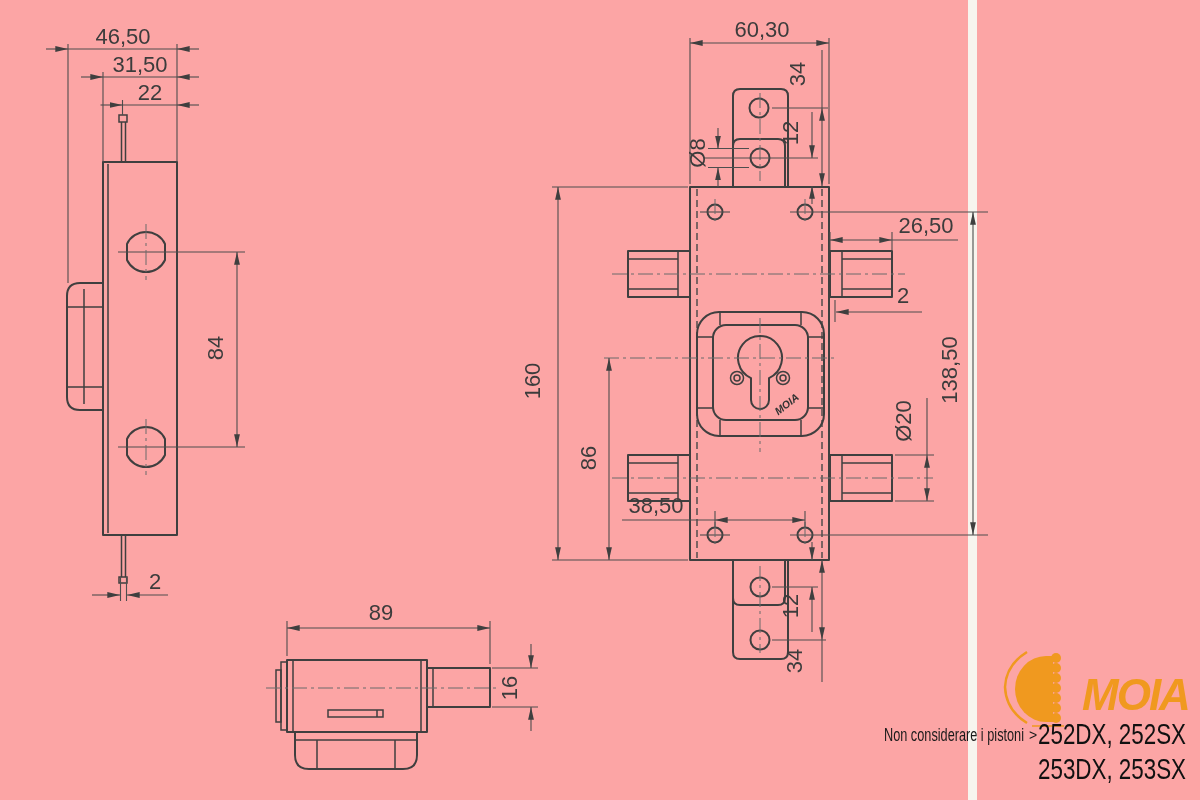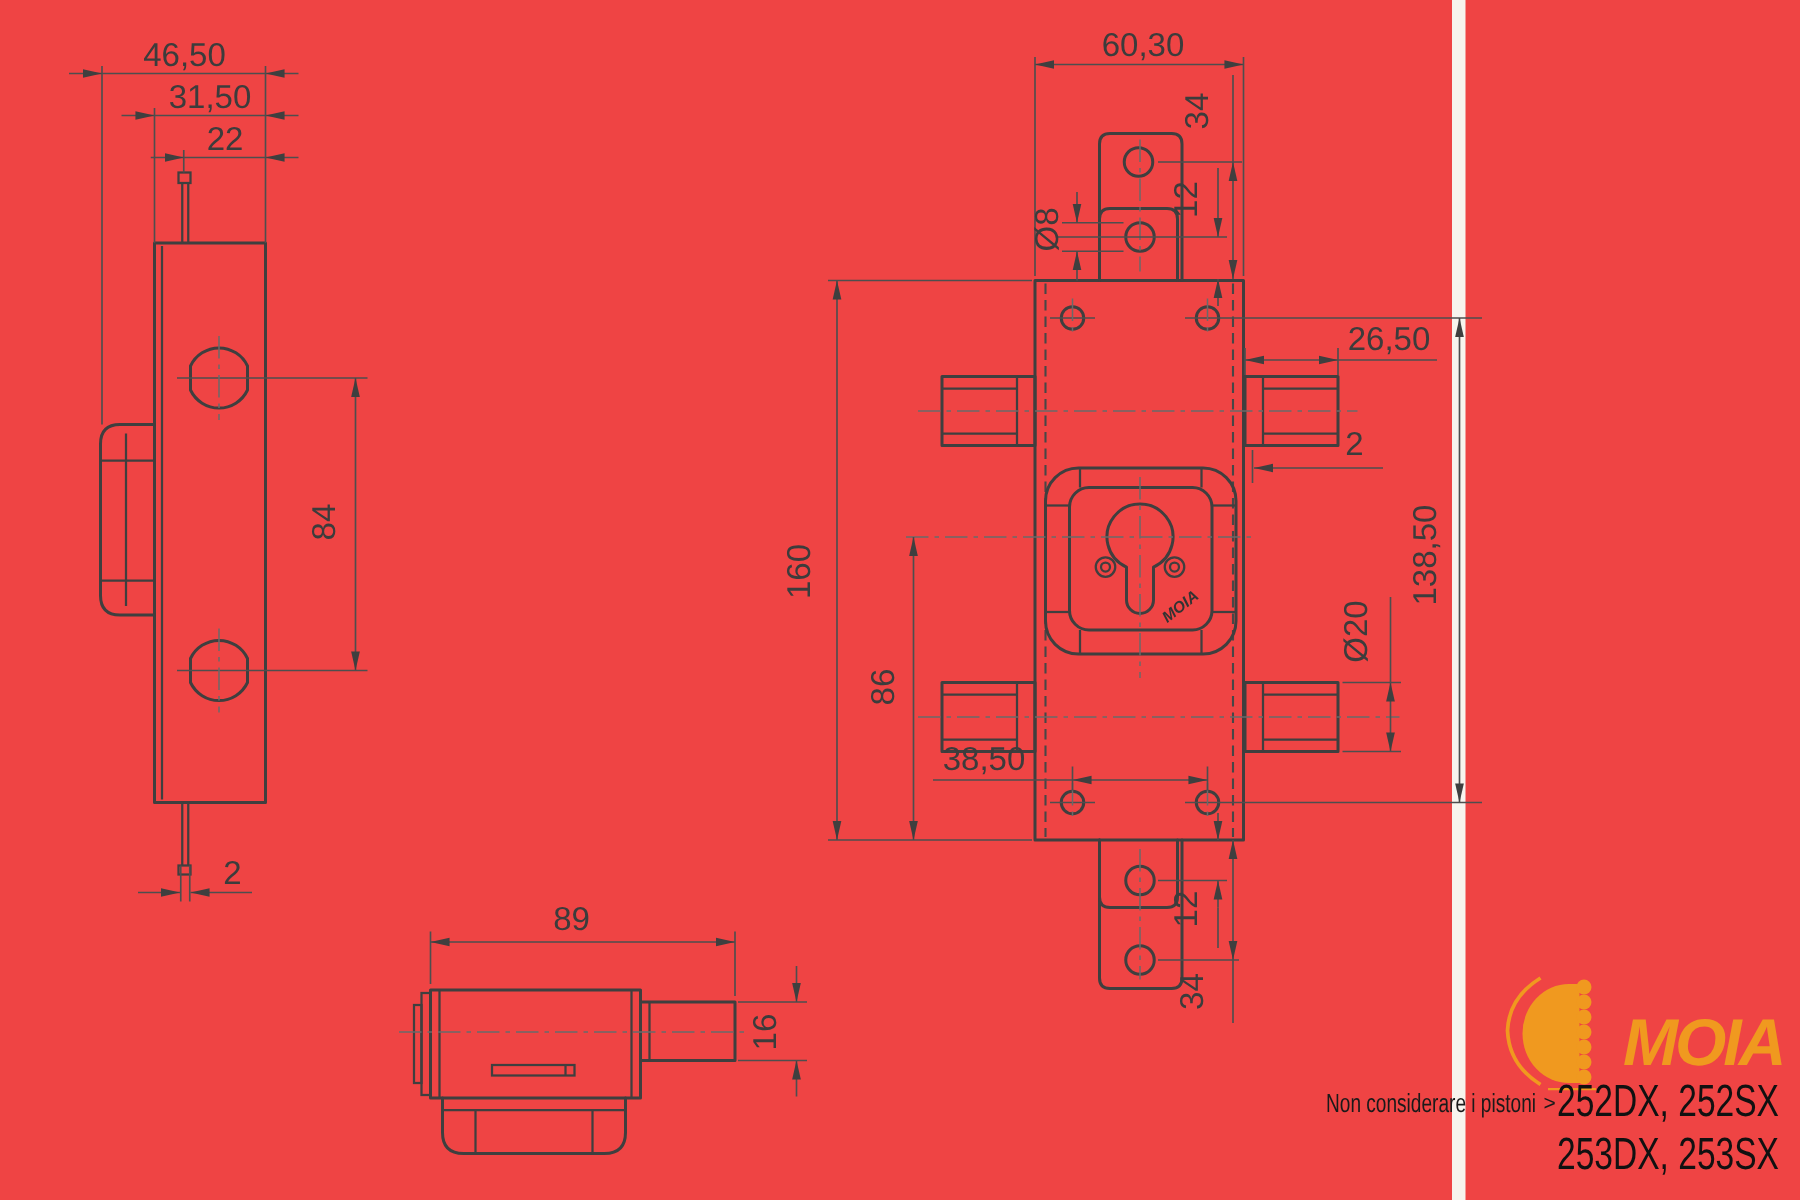--- a/index.html
+++ b/index.html
@@ -1,16 +1,16 @@
 <!DOCTYPE html>
 <html><head>
 <meta charset="utf-8">
 <style>
   html,body{margin:0;padding:0;background:#ffffff;}
-  .page{position:relative;width:1200px;height:800px;background:#ef4444;overflow:hidden;
+  .page{position:relative;width:1200px;height:800px;background:#fca5a5;overflow:hidden;
         font-family:"Liberation Sans", sans-serif;}
   svg text{font-family:"Liberation Sans", sans-serif;}
   .dimtxt{font-size:22px;fill:#3c3c3c;}
   .outline{stroke:#3f3f3f;stroke-width:2;fill:none;stroke-linecap:round;stroke-linejoin:round;}
   .thin{stroke:#4e4e4e;stroke-width:1.1;fill:none;}
   .dimline{stroke:#4e4e4e;stroke-width:1.1;fill:none;}
   .center{stroke:#6a6a6a;stroke-width:1;fill:none;stroke-dasharray:15 4 3 4;}
   .hidden{stroke:#474747;stroke-width:1.4;fill:none;stroke-dasharray:7 4;}
   .inner{stroke:#3f3f3f;stroke-width:1.5;fill:none;}
 </style>

